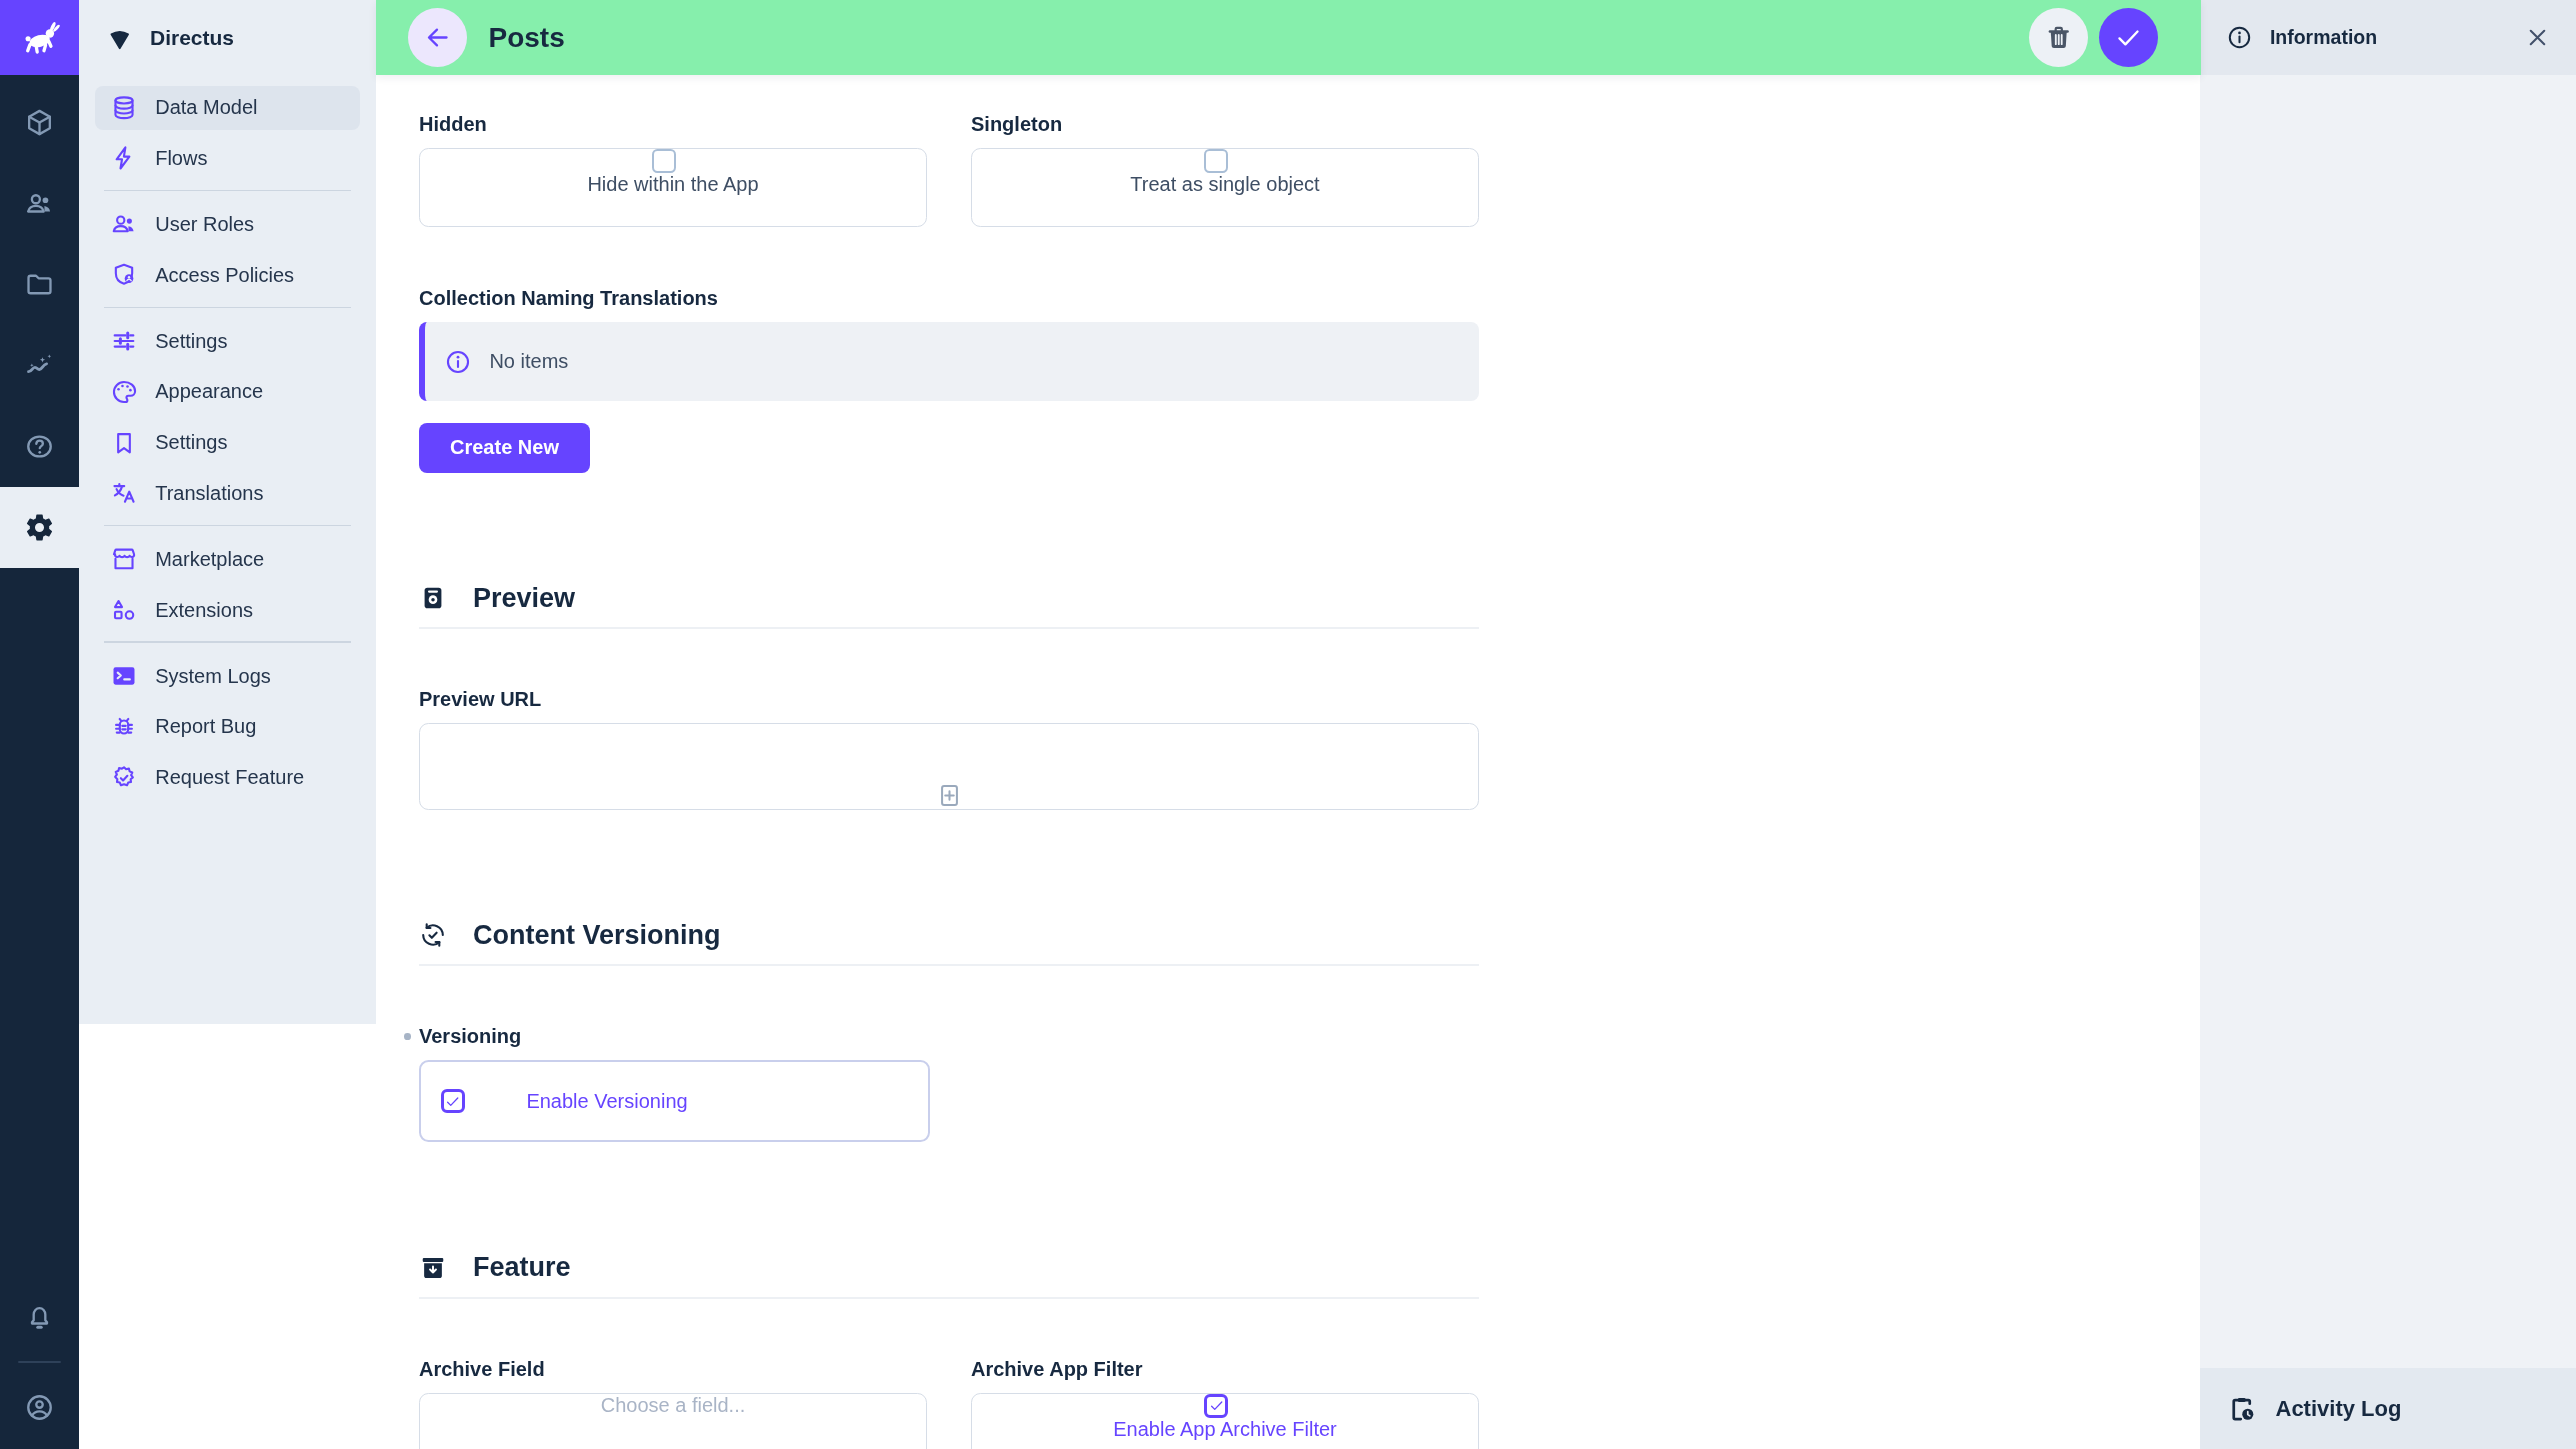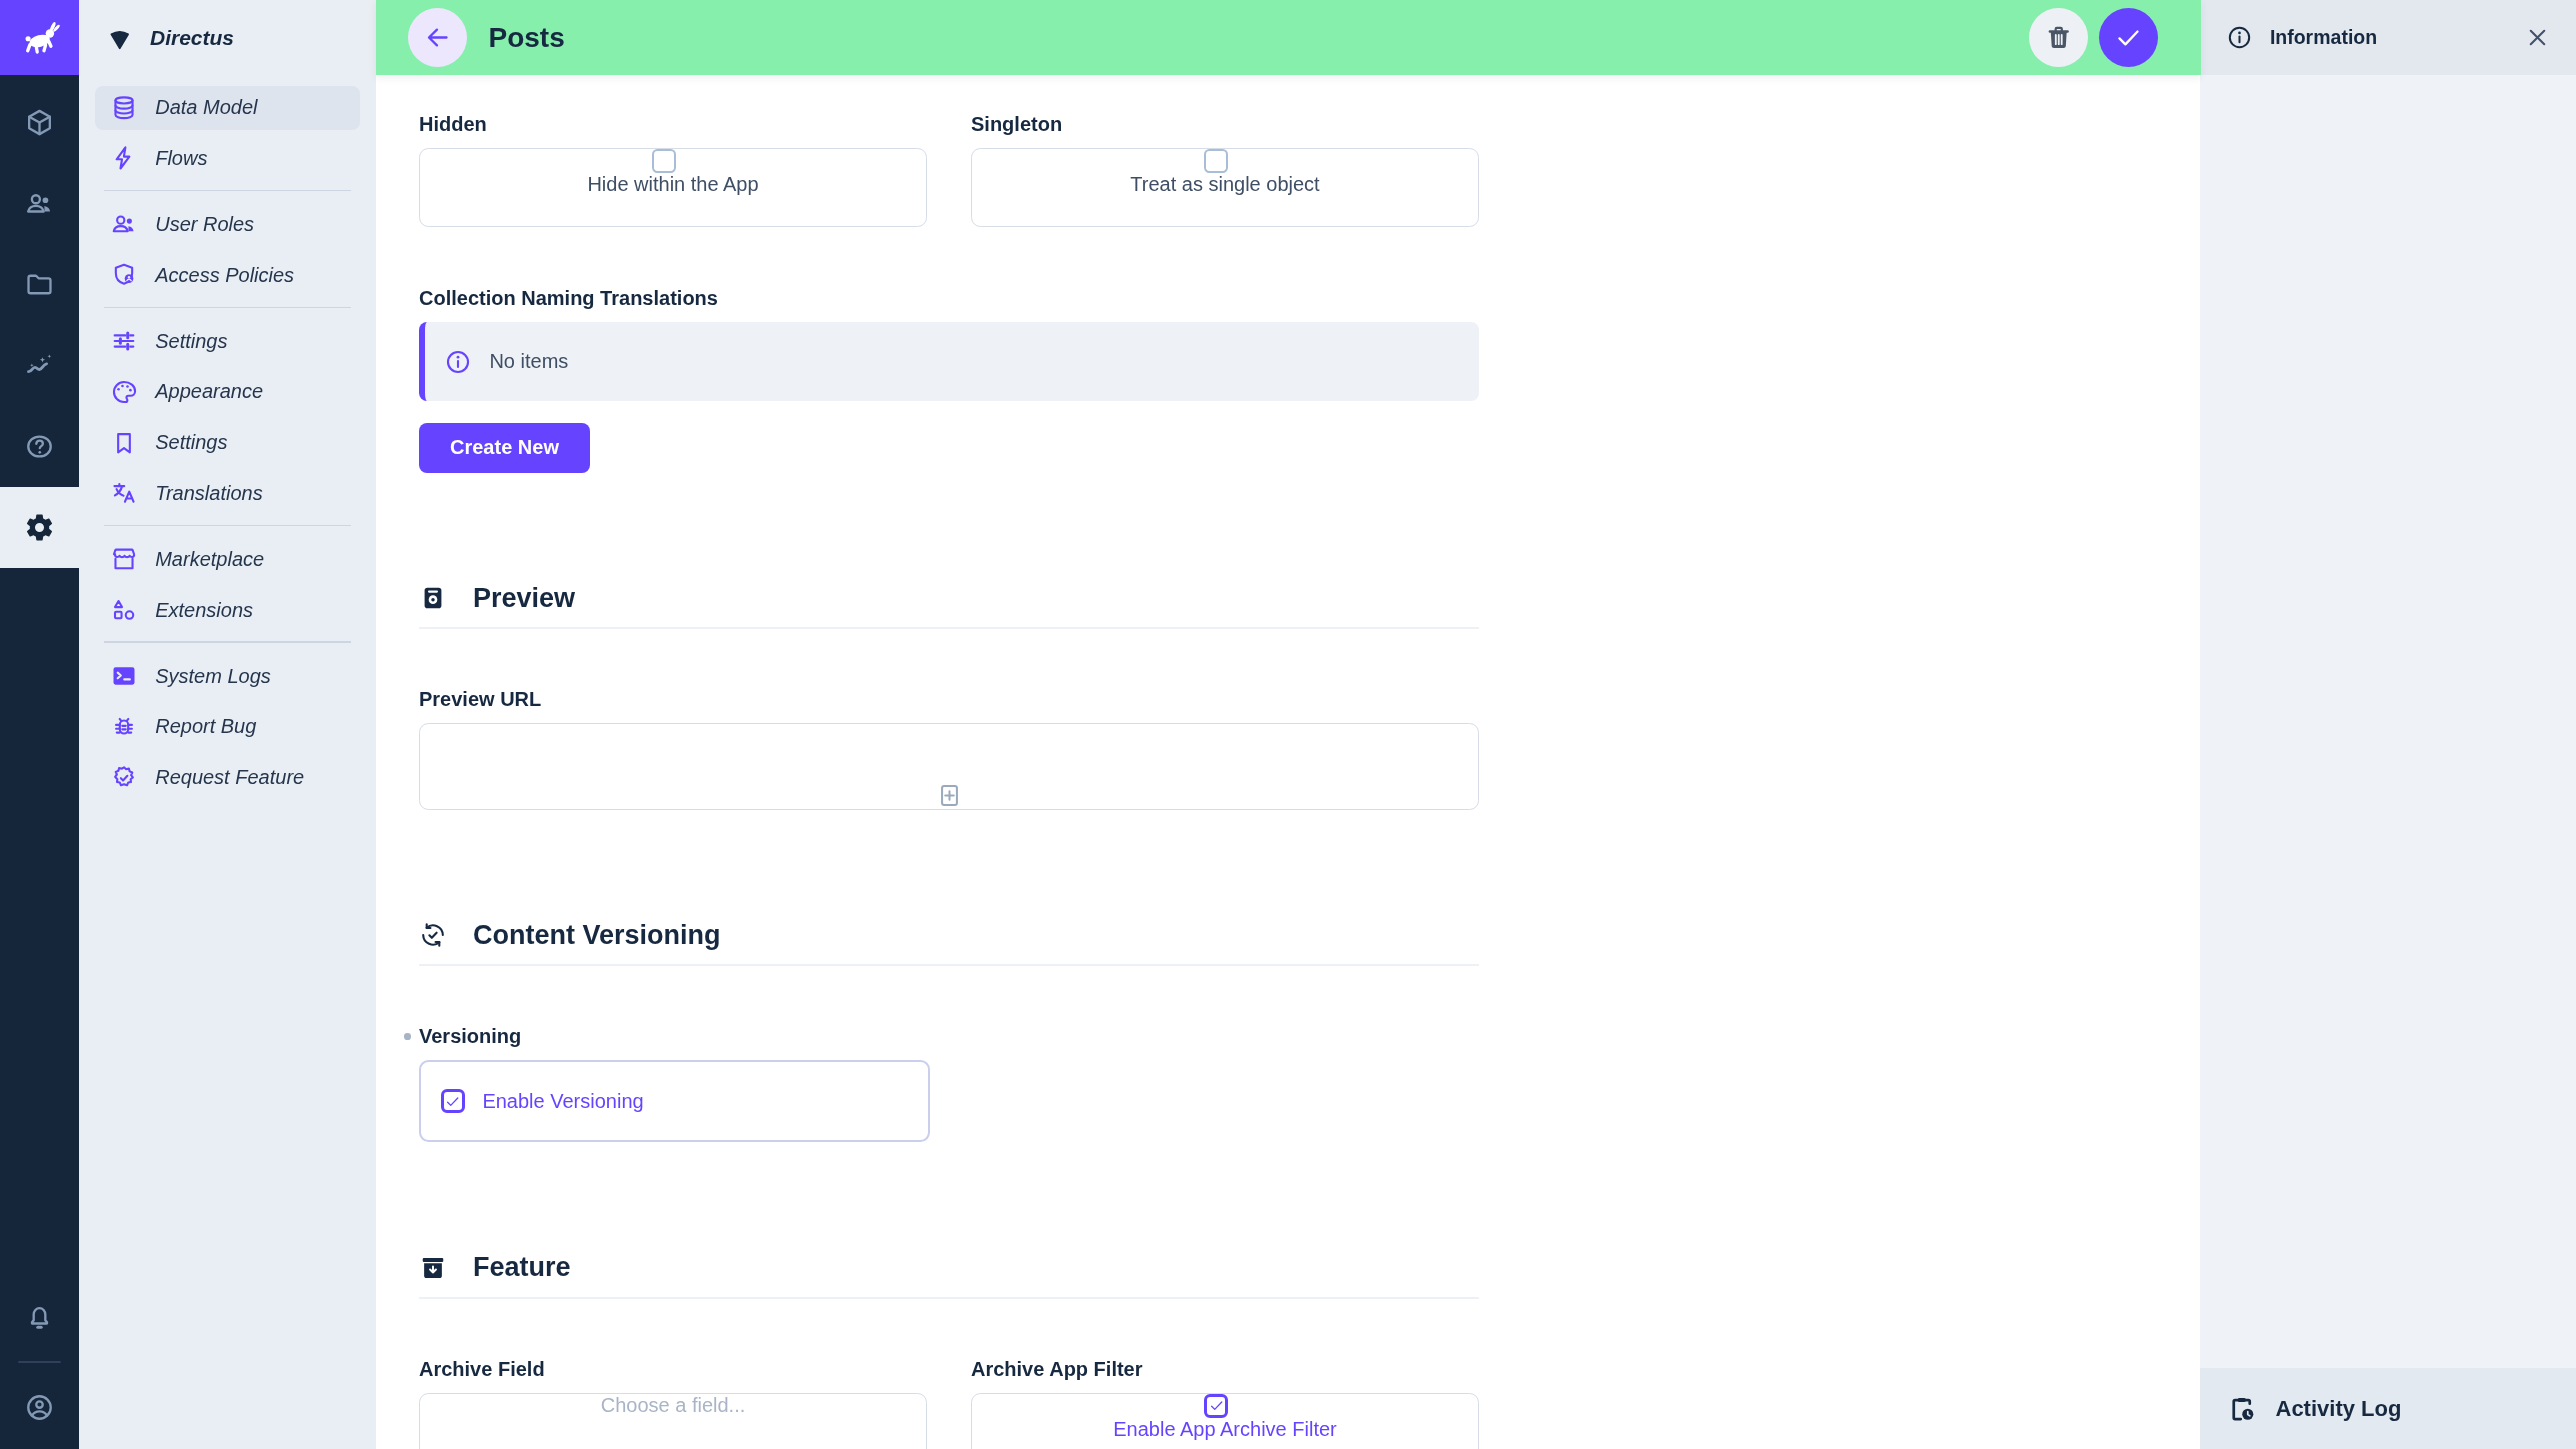--- a/index.html
+++ b/index.html
@@ -14,21 +14,21 @@
   .logo svg { width:44px; height:44px; }
   .module-list { display:flex; flex-direction:column; padding-top:6.7px; }
   .module { width:79px; height:81px; display:flex; align-items:center; justify-content:center; color:#8399b4; cursor:pointer; }
   .module svg { width:31px; height:31px; }
   .module.active { background:#e9eef4; color:#15263b; }
   .mb-spacer { flex:1; }
   .mb-bottom { display:flex; flex-direction:column; align-items:center; padding-bottom:1.3px; }
   .mb-divider { width:43px; height:2px; background:#2e4159; border-radius:1.3px; margin:4px 0; }
 
   
-  .nav { position:absolute; left:79px; top:0; width:297px; height:1449px; background:#e9eef4;font-style:italic; }
+  .nav { position:absolute; left:79px; top:0; width:297px; height:1024px; background:#e9eef4; }
   .nav-header { height:75px; display:flex; align-items:center; padding:0 25.5px; gap:16px; color:#172940; }
   .nav-header svg { width:29.5px; height:29.5px; }
   .nav-title { font-size:21px; font-weight:600; color:#172940; }
   .nav-list { padding:10.7px 16px 0; }
   .nav-item { display:flex; align-items:center; gap:17.4px; height:44px; margin-bottom:6.7px; padding:0 14.8px; border-radius:8px; color:#25354c; font-size:20px; font-weight:500; cursor:pointer; }
   .nav-item.active { background:#dde4ed; }
   .nav-item .icon { color:#6644ff; }
   .nav-item svg { width:28px; height:28px; }
   .nav-divider { height:1.3px; background:#ccd5e0; margin:9.4px 9.4px 11.4px; }
 
@@ -64,21 +64,21 @@
 
   .section-heading { margin-top:110px; display:flex; align-items:center; gap:26px; font-size:27px; font-weight:700; color:#172940; width:1060px; }
   .section-heading svg { width:28px; height:28px; }
   .section-divider { height:2px; background:#edf0f4; margin-top:13.4px; width:1060px; }
   .mt-field { margin-top:59px; }
   .url-input { width:1060px; height:87px; justify-content:space-between; }
   .url-input input { border:none; outline:none; font-size:20px; color:#172940; flex:1; background:transparent; }
   .add-icon { color:#9aa9bc; }
   .add-icon svg { width:27px; height:27px; }
   .dot { position:absolute; left:-14.8px; width:6.7px; height:6.7px; border-radius:50%; background:#a7b4c6; }
-  .versioning-box { width:511px; height:82px; border:2px solid #c9cfec; border-radius:9.4px; display:flex; align-items:center; padding:0 20px; }
+  .versioning-box { width:511px; height:82px; border:2px solid #c9cfec; border-radius:9.4px; display:flex; align-items:center; padding:0 20px;gap:44px; }
   .select-box { justify-content:space-between; cursor:pointer; }
   .placeholder { font-size:20px; color:#a9b4c6; }
   .chev { color:#8d9cb0; }
   .chev svg { width:25.5px; height:25.5px; }
 
   
   .rsidebar { position:absolute; left:2200px; top:0; width:376px; height:1449px; background:#eff2f6; }
   .rs-header { height:75px; background:#e3e8ef; display:flex; align-items:center; gap:17.4px; padding:0 25.5px; color:#172940; }
   .rs-header .icon svg { width:27px; height:27px; }
   .rs-title { font-size:19.5px; font-weight:600; }

